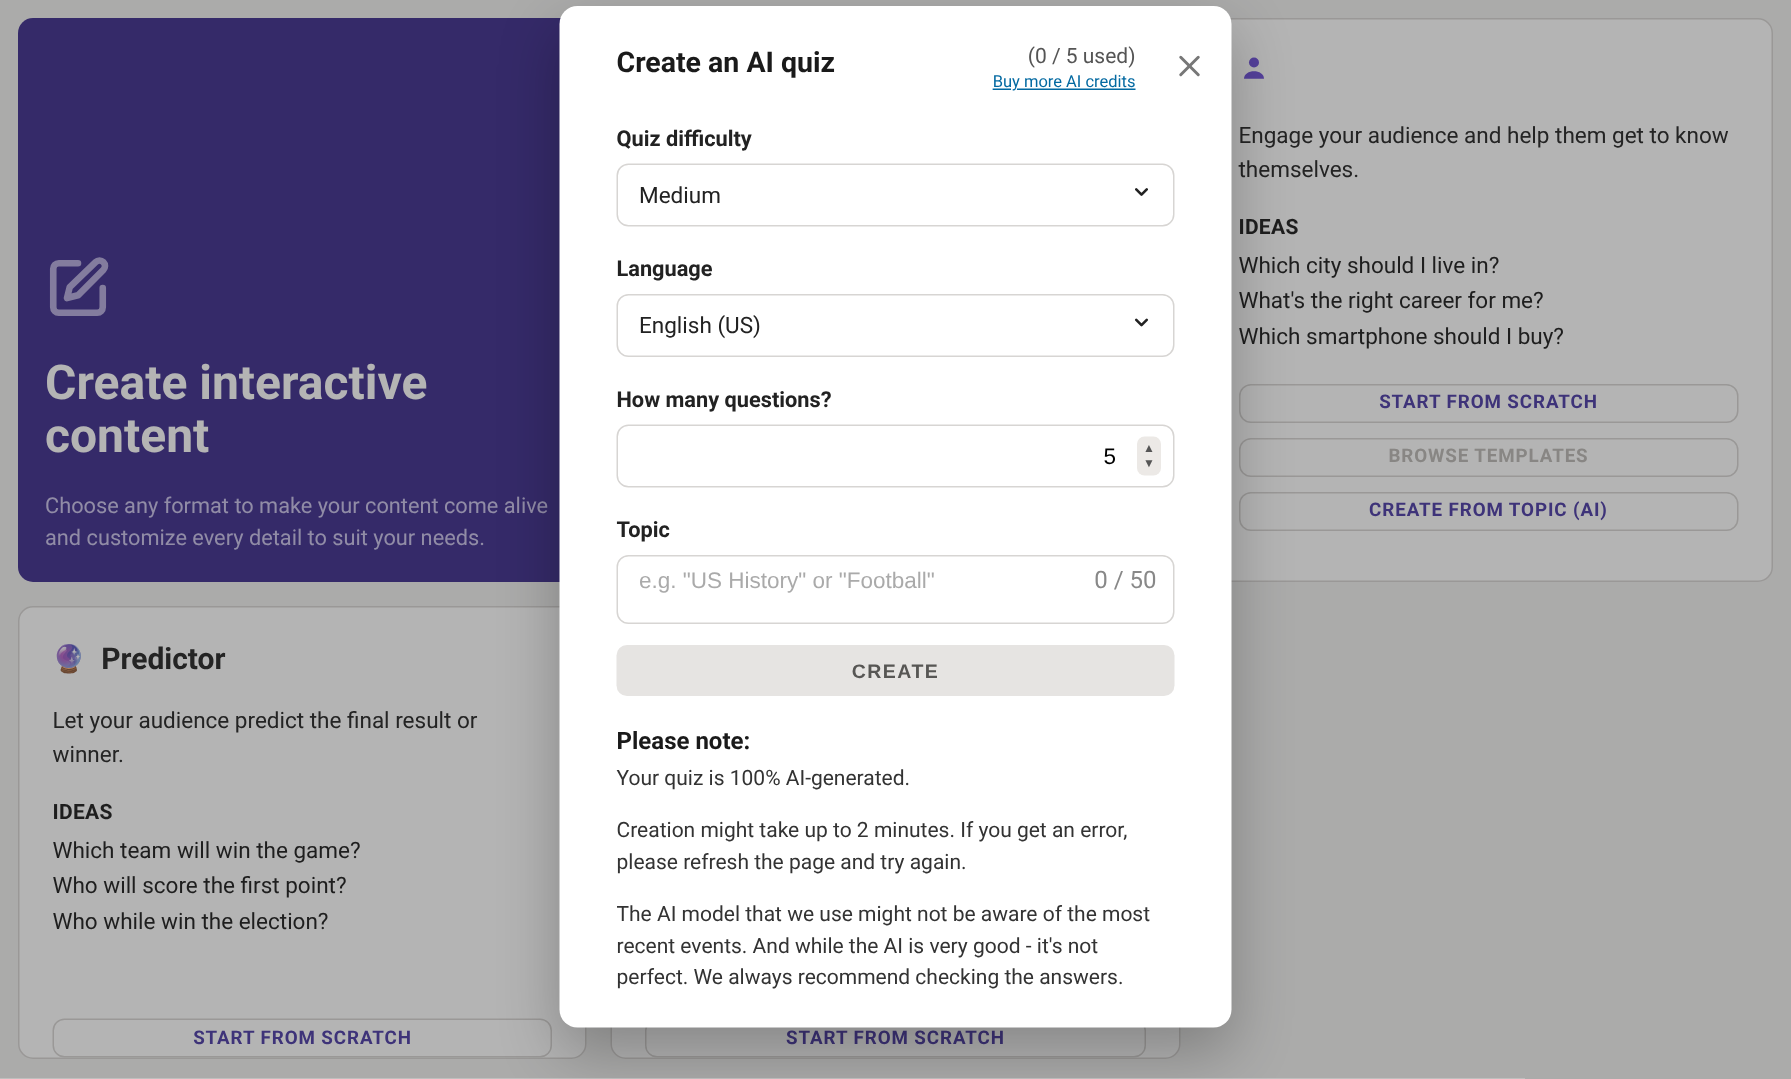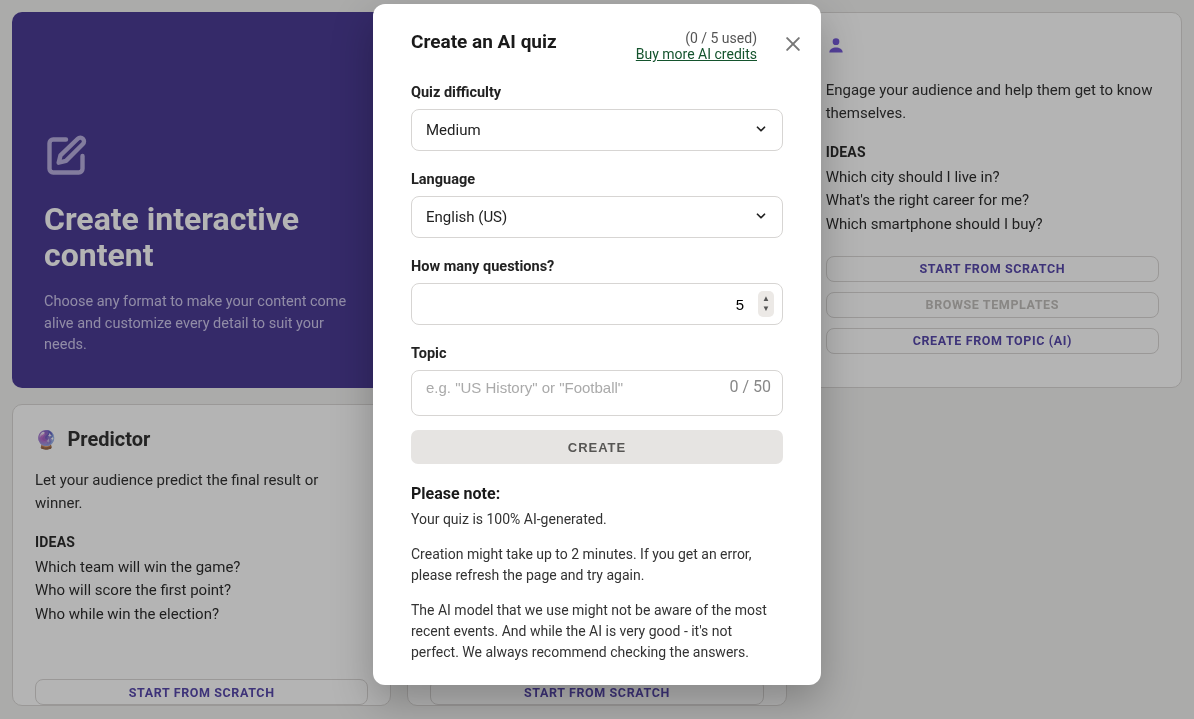--- a/index.html
+++ b/index.html
@@ -23,21 +23,21 @@
     border: 1px solid #d7d5d3;
     border-radius: 10px;
     padding: 22px 22px 22px;
     height: 376px;
     position: relative;
   }
   .intro-card {
     background: #3d2c8d;
     color: #e9e6f7;
     border: none;
-    padding: 32px;
+    padding: 18px;
     display: flex;
     flex-direction: column;
     justify-content: flex-end;
   }
   .intro-icon {
     margin-bottom: 20px;
   }
   .intro-title {
     font-size: 32px;
     font-weight: 700;
@@ -128,23 +128,23 @@
     font-size: 19px;
     font-weight: 700;
   }
   .credits {
     text-align: right;
     font-size: 14px;
     color: #555;
     margin-right: 26px;
   }
   .credits a {
-    color: #14532d;
+    color: #0369a1;
     text-decoration: underline;
-    font-size: 14px;
+    font-size: 11px;
     cursor: pointer;
   }
   .close-btn {
     position: absolute;
     top: 30px;
     right: 18px;
     cursor: pointer;
     color: #666;
   }
   .field-label {

